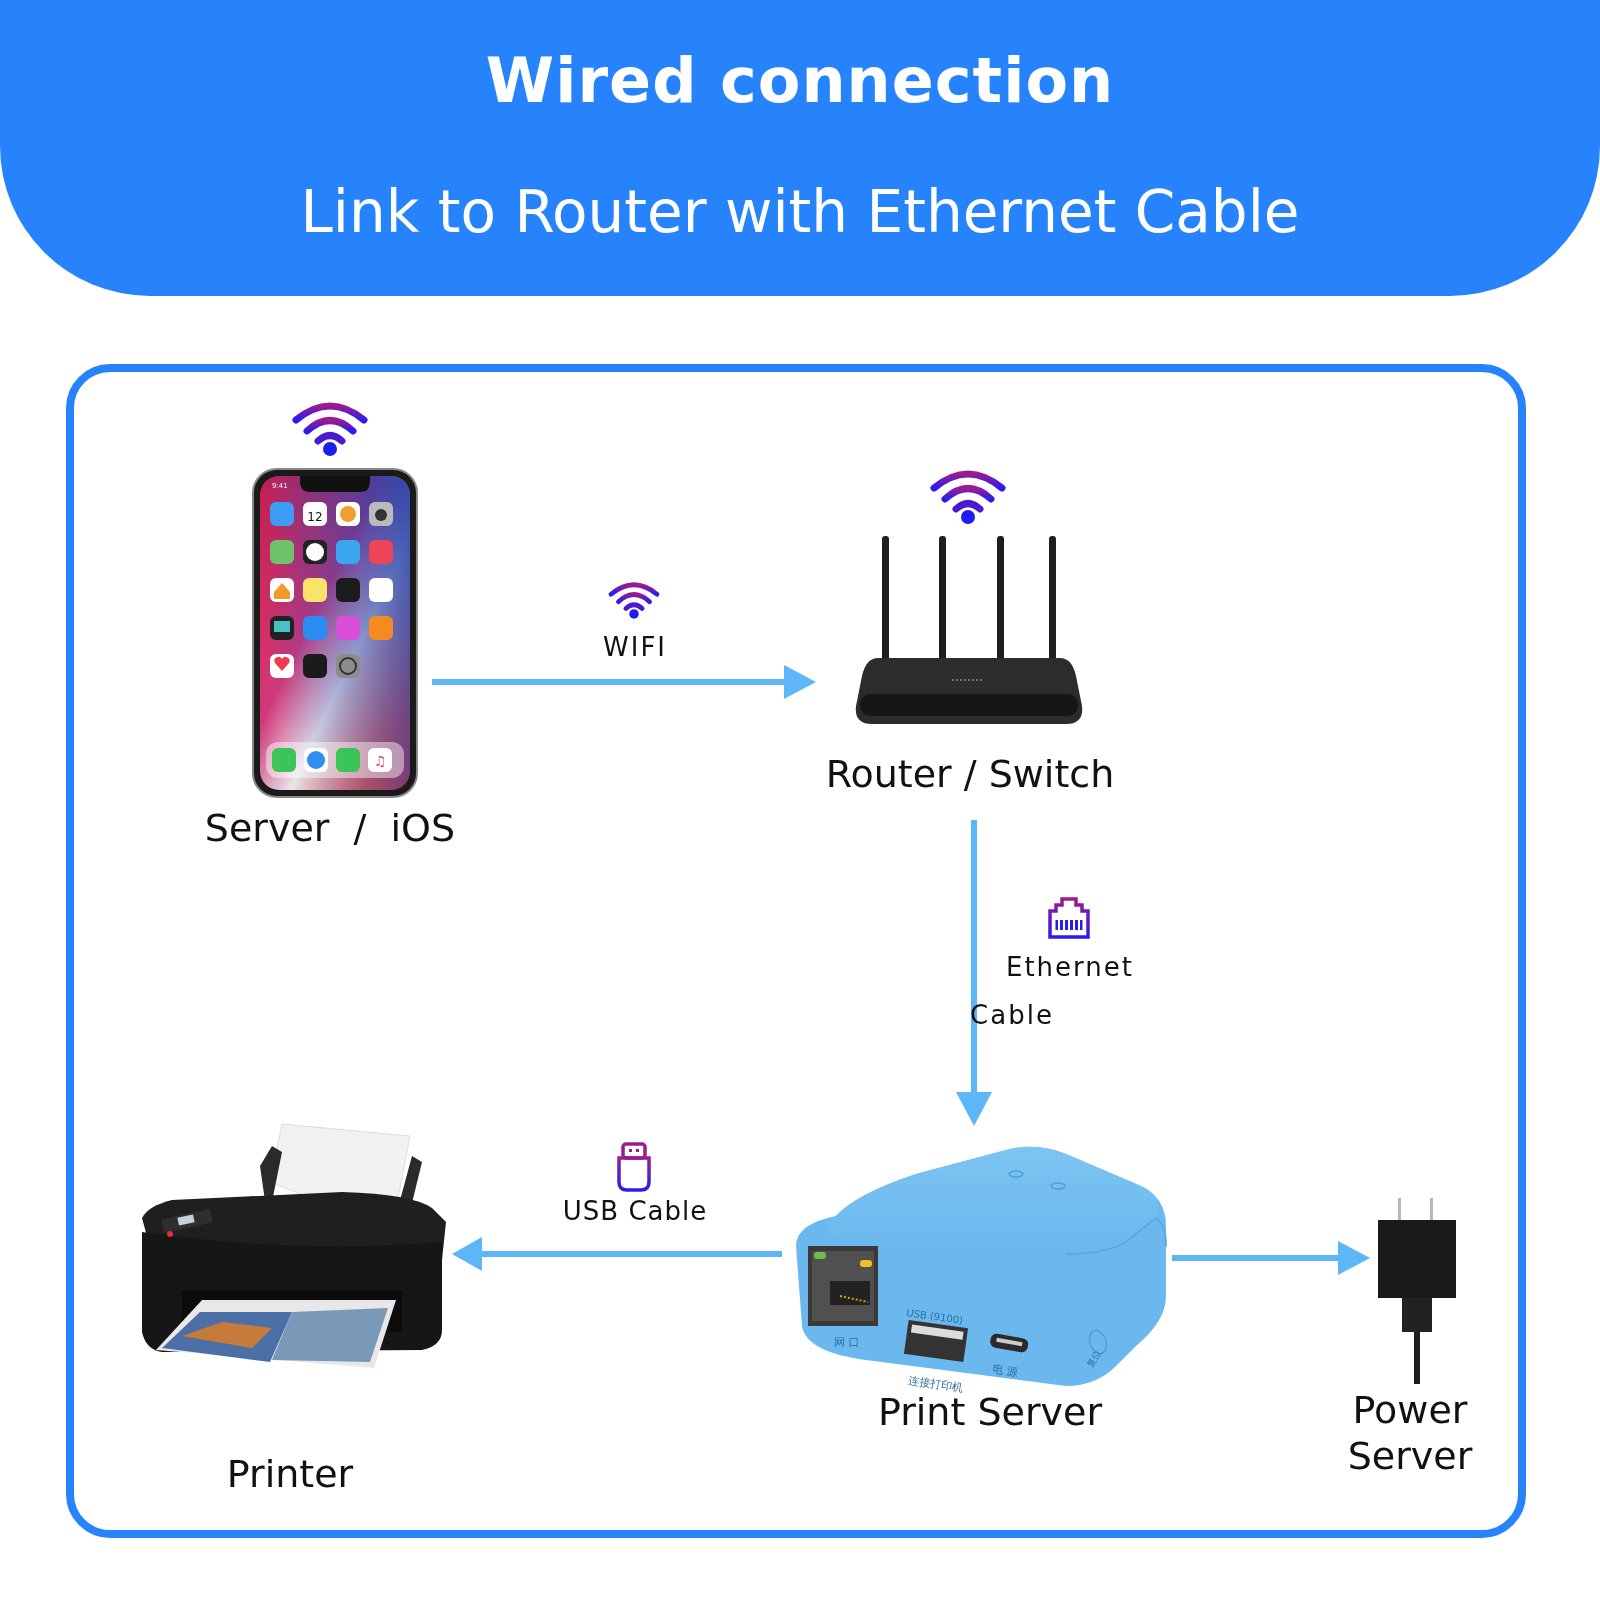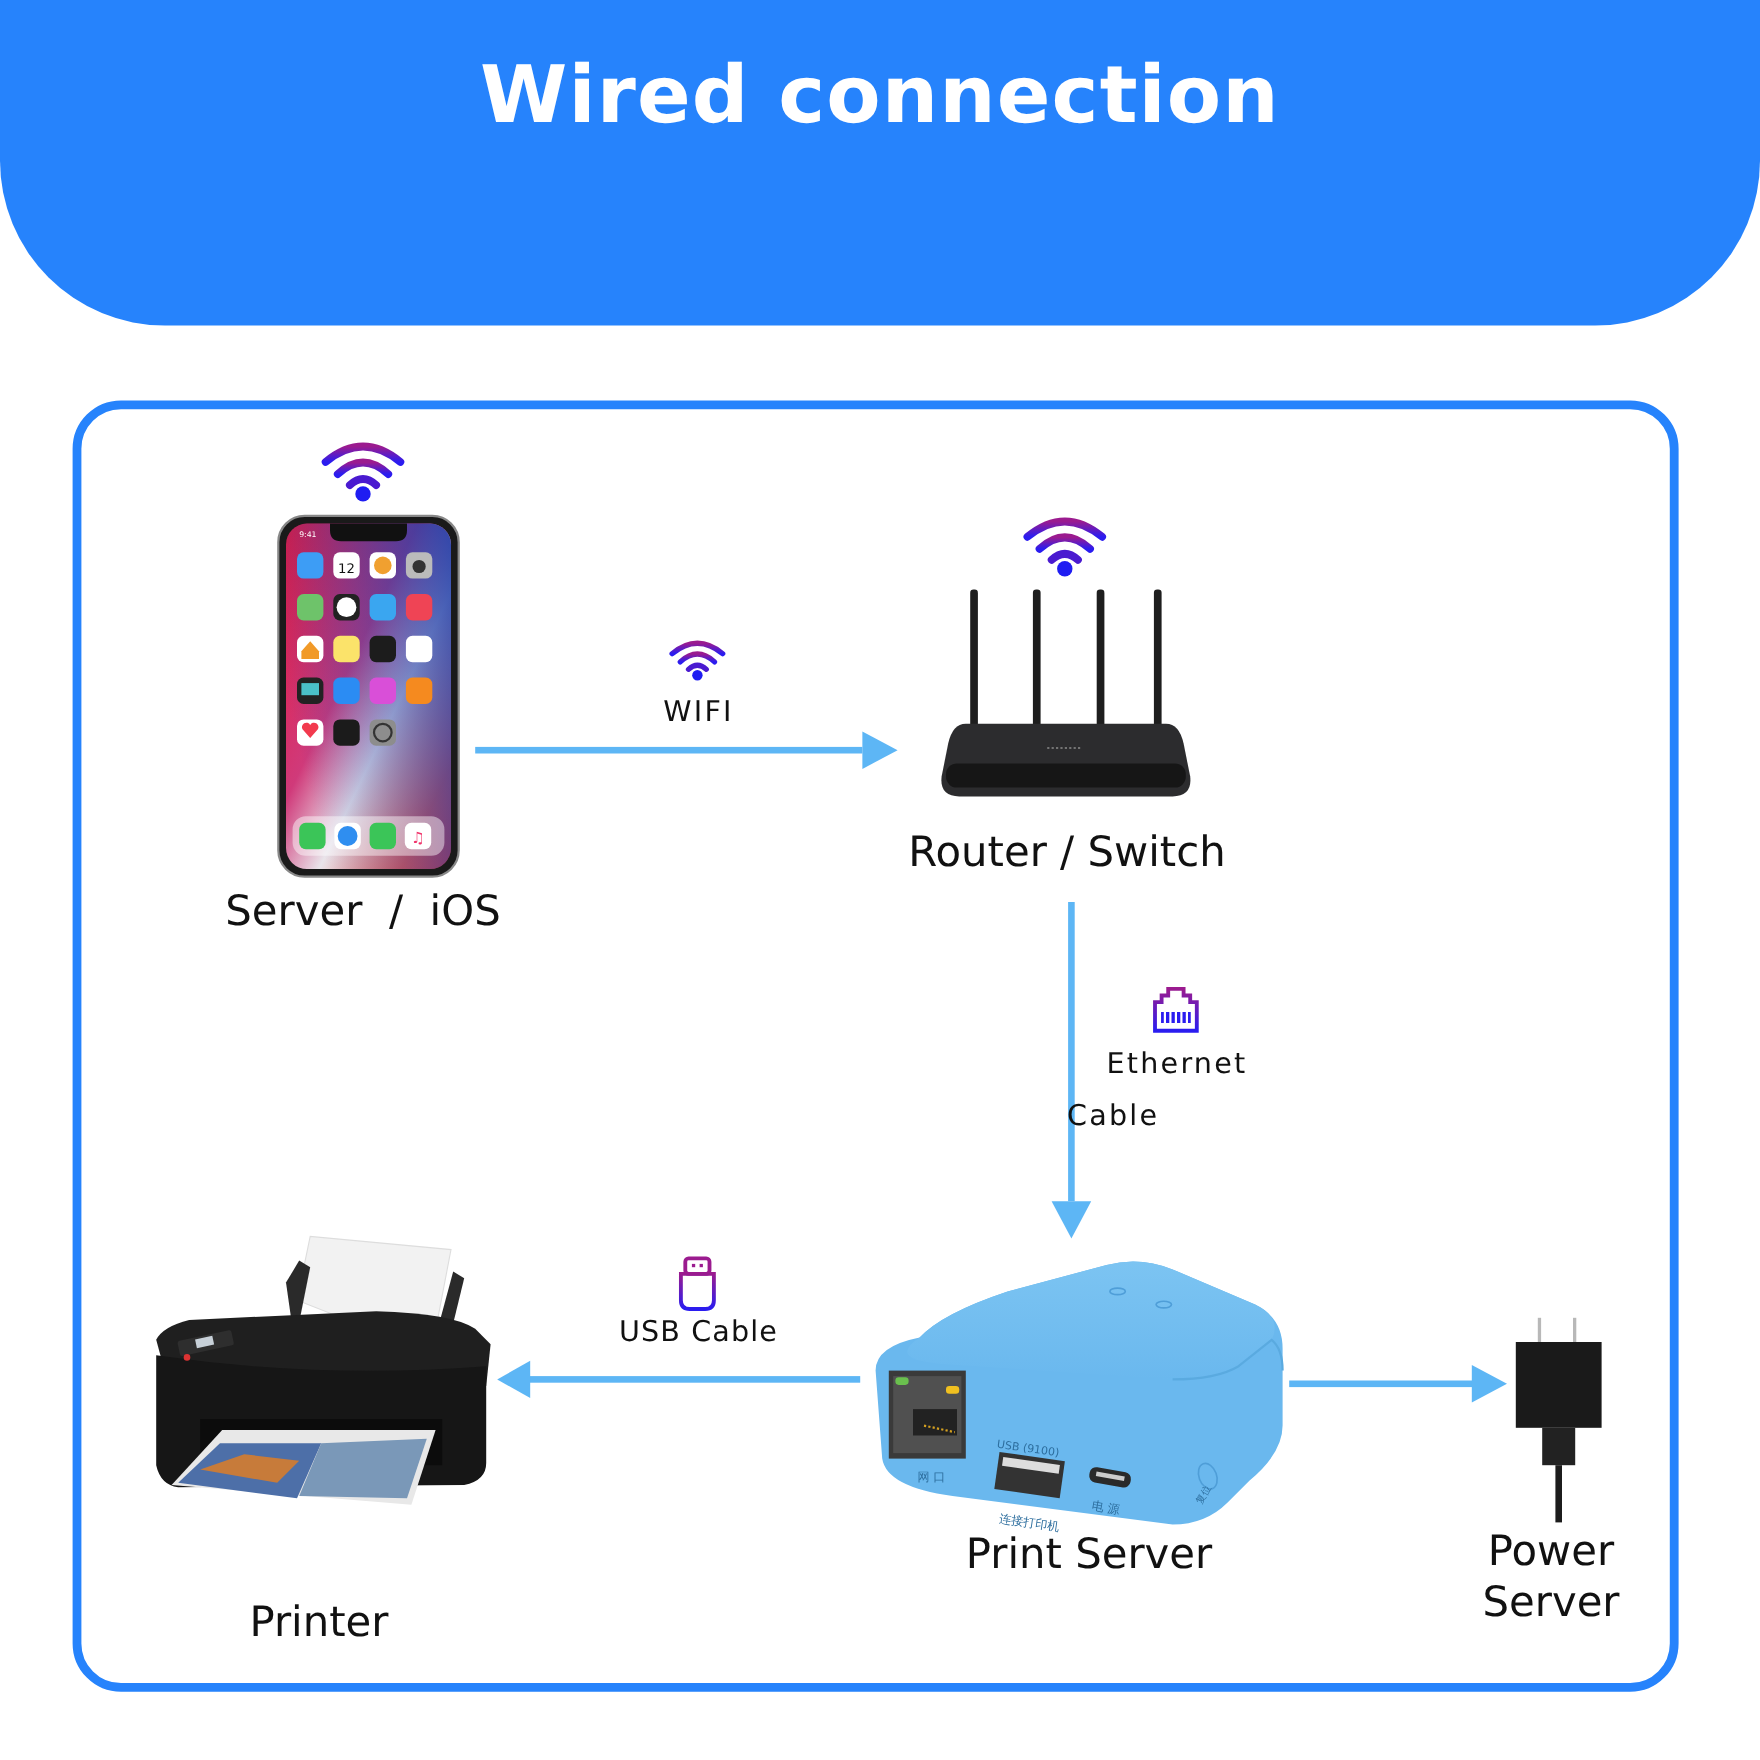--- a/index.html
+++ b/index.html
@@ -1,31 +1,32 @@
 <!DOCTYPE html>
 <html><head>
 <meta charset="utf-8">
 <style>
   html, body { margin:0; padding:0; background:#ffffff; }
   body { width:1600px; height:1600px; position:relative; overflow:hidden; font-family:"Liberation Sans", sans-serif; }
   .header { position:absolute; left:0; top:0; width:1600px; height:296px; background:#2683fc; border-radius:0 0 150px 150px; }
-  .title { position:absolute; left:0; width:1600px; top:44px; text-align:center; color:#fff; font-weight:bold; font-size:72px; letter-spacing:1px; font-family:"DejaVu Sans", sans-serif; }
+  .title { position:absolute; left:0; width:1600px; top:44px; text-align:center; color:#fff; font-weight:bold; font-size:62px; letter-spacing:1px; font-family:"DejaVu Sans", sans-serif; }
   .subtitle { position:absolute; left:0; width:1600px; top:178px; text-align:center; color:#fff; font-size:58px; font-family:"DejaVu Sans", sans-serif; font-weight:500; }
   .frame { position:absolute; left:66px; top:364px; width:1460px; height:1174px; border:8px solid #2683fc; border-radius:44px; box-sizing:border-box; }
   .label { position:absolute; color:#111; font-family:"DejaVu Sans", sans-serif; text-align:center; }
   .lbl-lg { font-size:38px;text-align:center; }
   .lbl-sm { font-size:26px; letter-spacing:2px; }
   svg.abs { position:absolute; overflow:visible; }
   .device { position:absolute; }
 </style>
 </head>
 <body>
 
 <div class="header">
   <div class="title">Wired connection</div>
+  <div class="subtitle">Link to Router with Ethernet Cable</div>
 </div>
 
 <div class="frame"></div>
 
 <svg width="0" height="0" style="position:absolute">
   <defs>
     <linearGradient id="iconGrad" x1="0" y1="0" x2="0" y2="1">
       <stop offset="0" stop-color="#9b1b8f"></stop>
       <stop offset="1" stop-color="#2a1cf0"></stop>
     </linearGradient>

